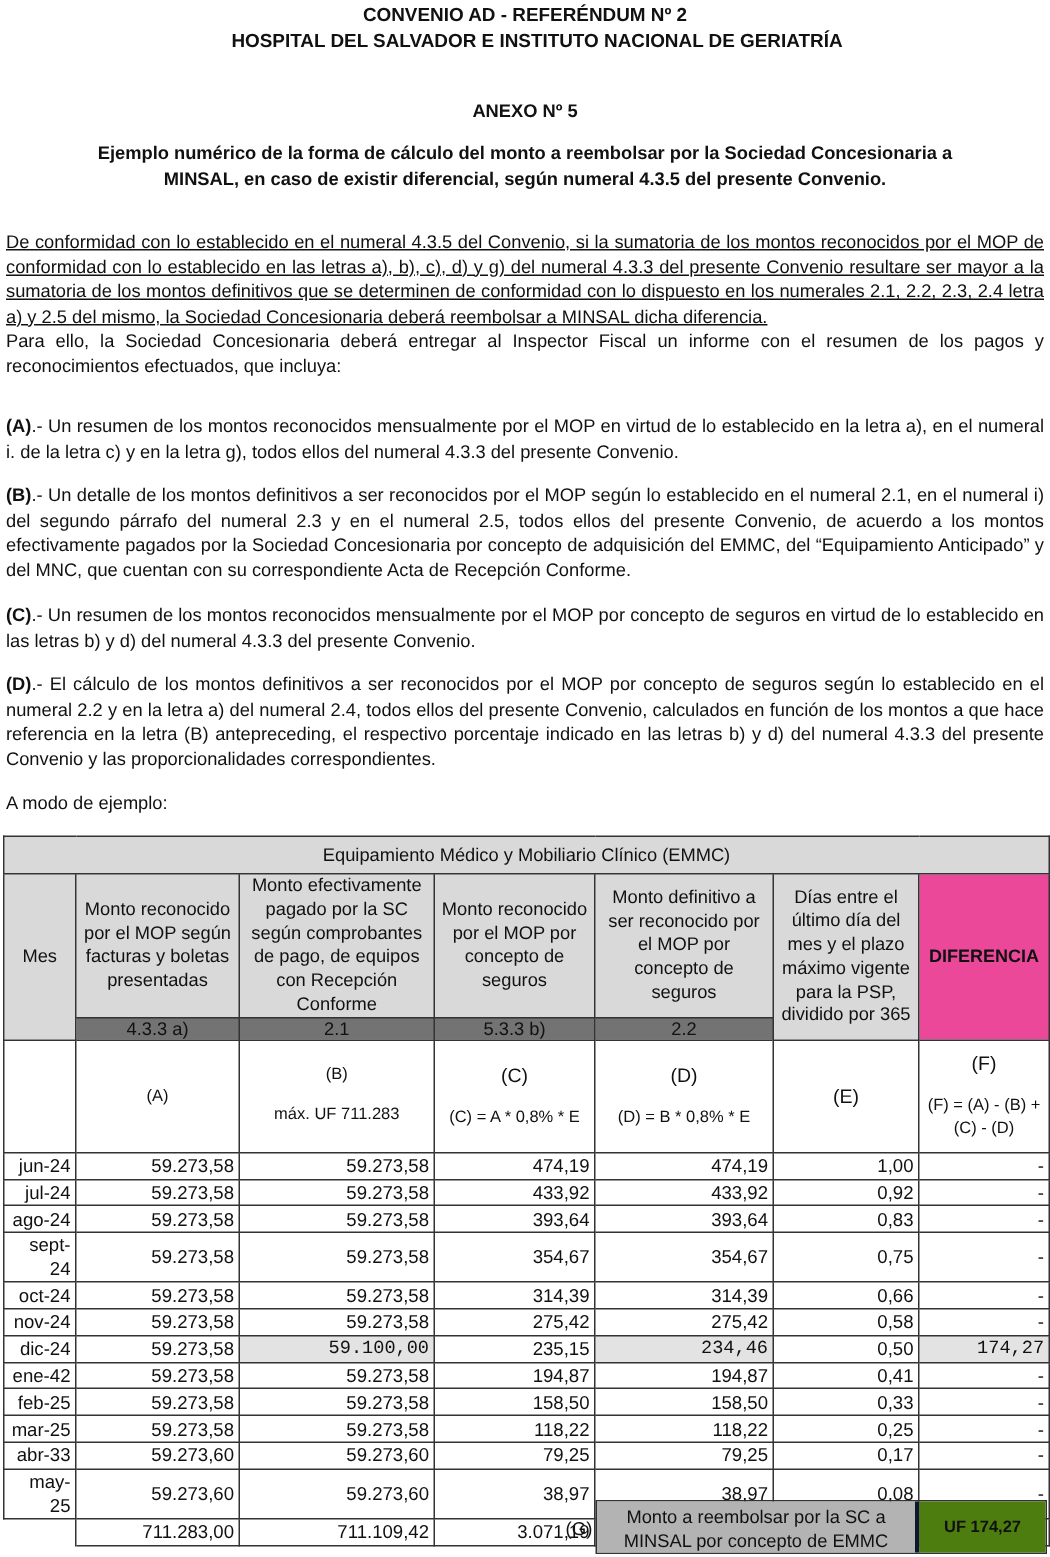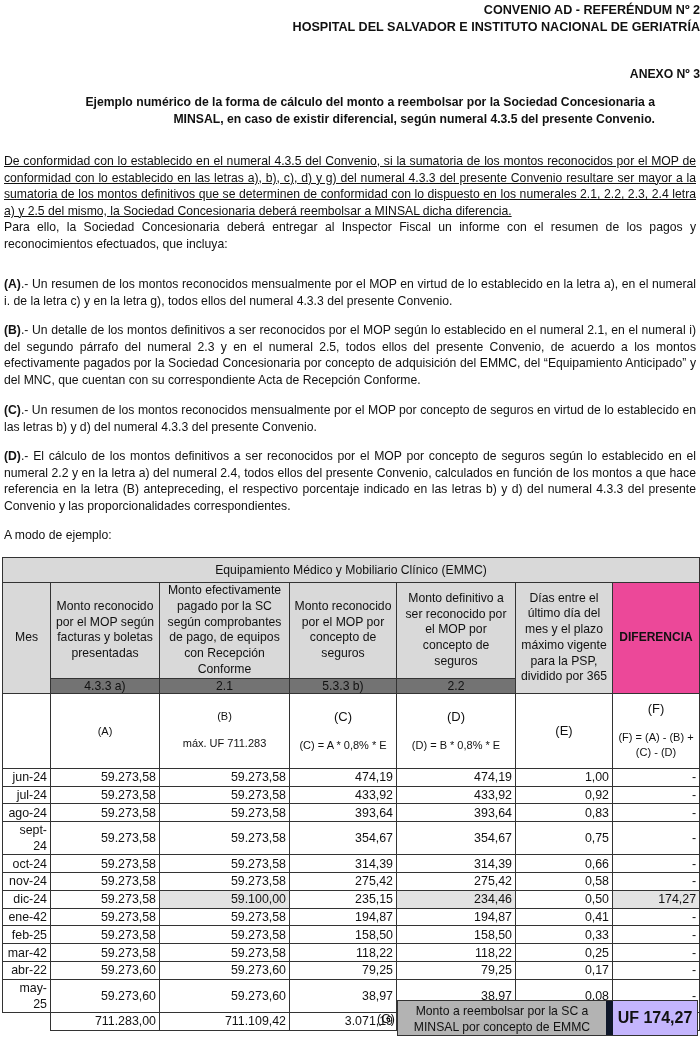--- a/index.html
+++ b/index.html
@@ -1,18 +1,18 @@
 <!DOCTYPE html>
 <html><head>
 <meta charset="utf-8">
 <style>
   * { box-sizing: border-box; margin: 0; padding: 0; }
   html, body { width: 700px; height: 1038px; background: #ffffff; overflow: hidden; }
   body { font-family: "Liberation Sans", sans-serif; color: #111; font-size: 12.2px; position: relative; }
-  .hdr { position: absolute; left: 0; width: 700px; text-align: right; font-weight: bold; font-family: "Liberation Sans", sans-serif; }
+  .hdr { position: absolute; left: 0; width: 700px; text-align: center; font-weight: bold; font-family: "Liberation Sans", sans-serif; }
   .h1 { top: 2px; font-size: 12.6px; line-height: 17px; }
   .h2 { top: 19px; font-size: 12.6px; line-height: 17px; padding-left: 16px; }
   .anexo { top: 66px; font-size: 12.2px; line-height: 16px; }
   .subt { top: 94px; font-size: 12.2px; line-height: 17px; padding: 0 45px; }
   .para { position: absolute; left: 4px; width: 692px; text-align: justify; line-height: 16.6px; font-size: 12.2px; }
   .para b { font-weight: bold; }
   .p1 { top: 153px; text-decoration: underline; }
   .p2 { top: 219px; }
   .pA { top: 276px; }
   .pB { top: 322px; }
@@ -24,36 +24,36 @@
   table.emmc td { border: 1px solid #333; padding: 0 3px; vertical-align: middle; }
   .band td { background: #d9d9d9; height: 25px; text-align: center; margin-left: 41px; }
   .hd td { background: #d9d9d9; text-align: center; line-height: 15.8px; }
   .hd td.dif { background: #ec4899; font-weight: bold; font-size: 12px; }
   .refrow td { background: #737373; text-align: center; height: 14px; line-height: 14px; }
   .lbl td { text-align: center; height: 75px; font-size: 11px; vertical-align: top; padding-top: 14px; }
   .lbl td .big { font-size: 13px; }
   .lbl td .f { display: block; margin-top: 14px; font-size: 11px; line-height: 15px; text-align: center; }
   .data td { height: 17.8px; line-height: 16px; text-align: right; font-size: 12.4px; }
   .data td.mes { }
-  .data td.hl { background: #e3e3e3; }
+  .data td.hl { background: #e3e3e3; font-family: Liberation Mono, monospace; }
   .tot td { height: 18px; text-align: right; font-size: 12.4px; }
   .tot td.blank { border: none; border-right: 1px solid #333; }
   .tot td.b { font-weight: bold; }
 
   .g-label { position: absolute; left: 377px; top: 1012px; font-size: 12.4px; }
   .g-box { position: absolute; left: 397px; top: 1000px; width: 301px; height: 36px; border: 1px solid #333; display: flex; }
-  .g-desc { width: 215px; background: #b3b3b3; border-right: 7px solid #0f172a; text-align: center; font-size: 12.2px; line-height: 16px; padding-top: 2px; }
-  .g-val { flex: 1; background: #c4b5fd; text-align: center; font-weight: bold; font-size: 16px; line-height: 34px; }
+  .g-desc { width: 215px; background: #b3b3b3; border-right: 3px solid #0f172a; text-align: center; font-size: 12.2px; line-height: 16px; padding-top: 2px; }
+  .g-val { flex: 1; background: #4d7c0f; text-align: center; font-weight: bold; font-size: 11px; line-height: 34px; }
 </style>
 </head>
 <body>
 
 <div class="hdr h1">CONVENIO AD - REFERÉNDUM Nº 2</div>
 <div class="hdr h2">HOSPITAL DEL SALVADOR E INSTITUTO NACIONAL DE GERIATRÍA</div>
-<div class="hdr anexo">ANEXO Nº 3</div>
+<div class="hdr anexo">ANEXO Nº 5</div>
 <div class="hdr subt">Ejemplo numérico de la forma de cálculo del monto a reembolsar por la Sociedad Concesionaria a MINSAL, en caso de existir diferencial, según numeral 4.3.5 del presente Convenio.</div>
 
 <p class="para p1">De conformidad con lo establecido en el numeral 4.3.5 del Convenio, si la sumatoria de los montos reconocidos por el MOP de conformidad con lo establecido en las letras a), b), c), d) y g) del numeral 4.3.3 del presente Convenio resultare ser mayor a la sumatoria de los montos definitivos que se determinen de conformidad con lo dispuesto en los numerales 2.1, 2.2, 2.3, 2.4 letra a) y 2.5 del mismo, la Sociedad Concesionaria deberá reembolsar a MINSAL dicha diferencia.</p>
 <p class="para p2">Para ello, la Sociedad Concesionaria deberá entregar al Inspector Fiscal un informe con el resumen de los pagos y reconocimientos efectuados, que incluya:</p>
 
 <p class="para pA"><b>(A)</b><span>.- </span><span>Un resumen de los montos reconocidos mensualmente por el MOP en virtud de lo establecido en la letra a), en el numeral i. de la letra c) y en la letra g), todos ellos del numeral 4.3.3 del presente Convenio.</span></p>
 <p class="para pB"><b>(B)</b><span>.- </span><span>Un detalle de los montos definitivos a ser reconocidos por el MOP según lo establecido en el numeral 2.1, en el numeral i) del segundo párrafo del numeral 2.3 y en el numeral 2.5, todos ellos del presente Convenio, de acuerdo a los montos efectivamente pagados por la Sociedad Concesionaria por concepto de adquisición del EMMC, del “Equipamiento Anticipado” y del MNC, que cuentan con su correspondiente Acta de Recepción Conforme.</span></p>
 <p class="para pC"><b>(C)</b><span>.- </span><span>Un resumen de los montos reconocidos mensualmente por el MOP por concepto de seguros en virtud de lo establecido en las letras b) y d) del numeral 4.3.3 del presente Convenio.</span></p>
 <p class="para pD"><b>(D)</b><span>.- </span><span>El cálculo de los montos definitivos a ser reconocidos por el MOP por concepto de seguros según lo establecido en el numeral 2.2 y en la letra a) del numeral 2.4, todos ellos del presente Convenio, calculados en función de los montos a que hace referencia en la letra (B) antepreceding, el respectivo porcentaje indicado en las letras b) y d) del numeral 4.3.3 del presente Convenio y las proporcionalidades correspondientes.</span></p>
 <p class="para pEj">A modo de ejemplo:</p>
@@ -172,30 +172,30 @@
   <tr class="data">
     <td class="mes">feb-25</td>
     <td>59.273,58</td>
     <td>59.273,58</td>
     <td>158,50</td>
     <td>158,50</td>
     <td>0,33</td>
     <td>-</td>
   </tr>
   <tr class="data">
-    <td class="mes">mar-42</td>
+    <td class="mes">mar-25</td>
     <td>59.273,58</td>
     <td>59.273,58</td>
     <td>118,22</td>
     <td>118,22</td>
     <td>0,25</td>
     <td>-</td>
   </tr>
   <tr class="data">
-    <td class="mes">abr-22</td>
+    <td class="mes">abr-33</td>
     <td>59.273,60</td>
     <td>59.273,60</td>
     <td>79,25</td>
     <td>79,25</td>
     <td>0,17</td>
     <td>-</td>
   </tr>
   <tr class="data">
     <td class="mes">may-25</td>
     <td>59.273,60</td>

